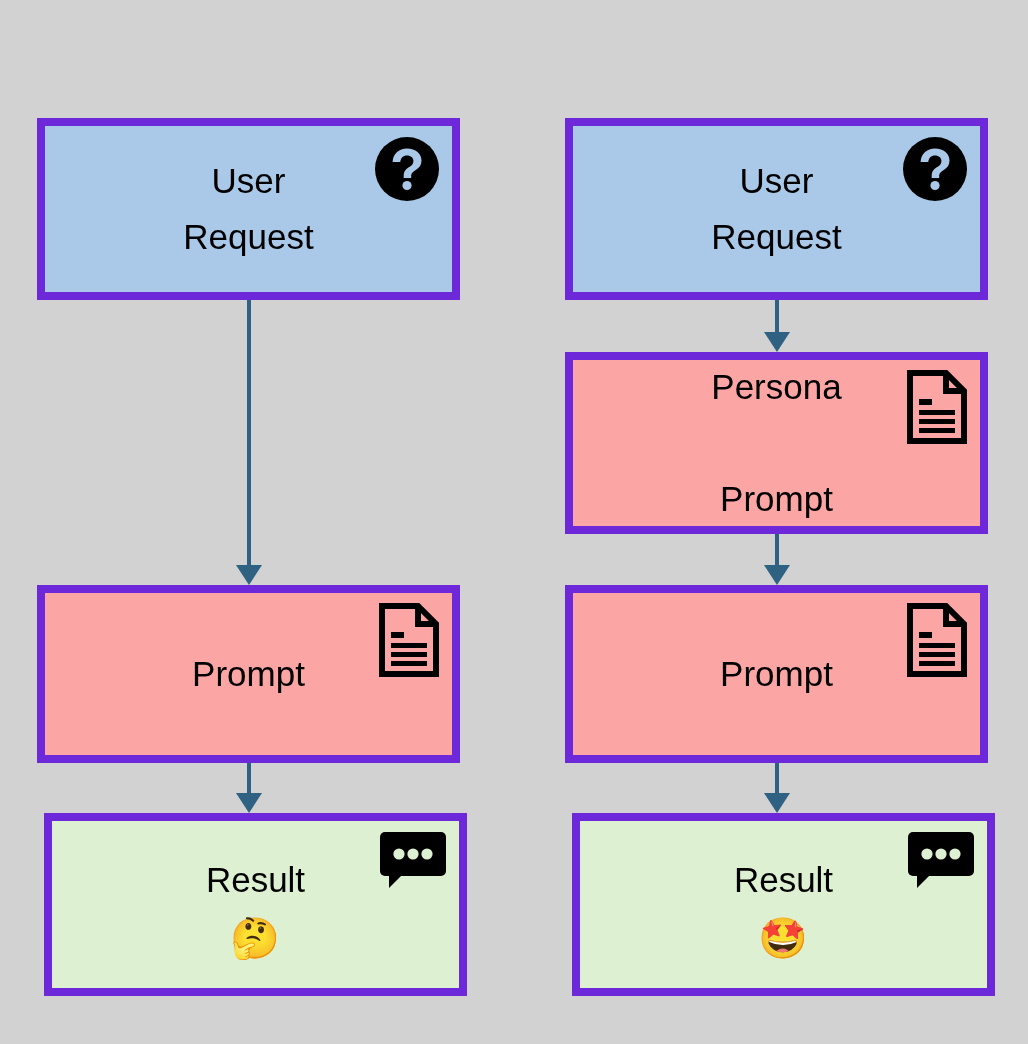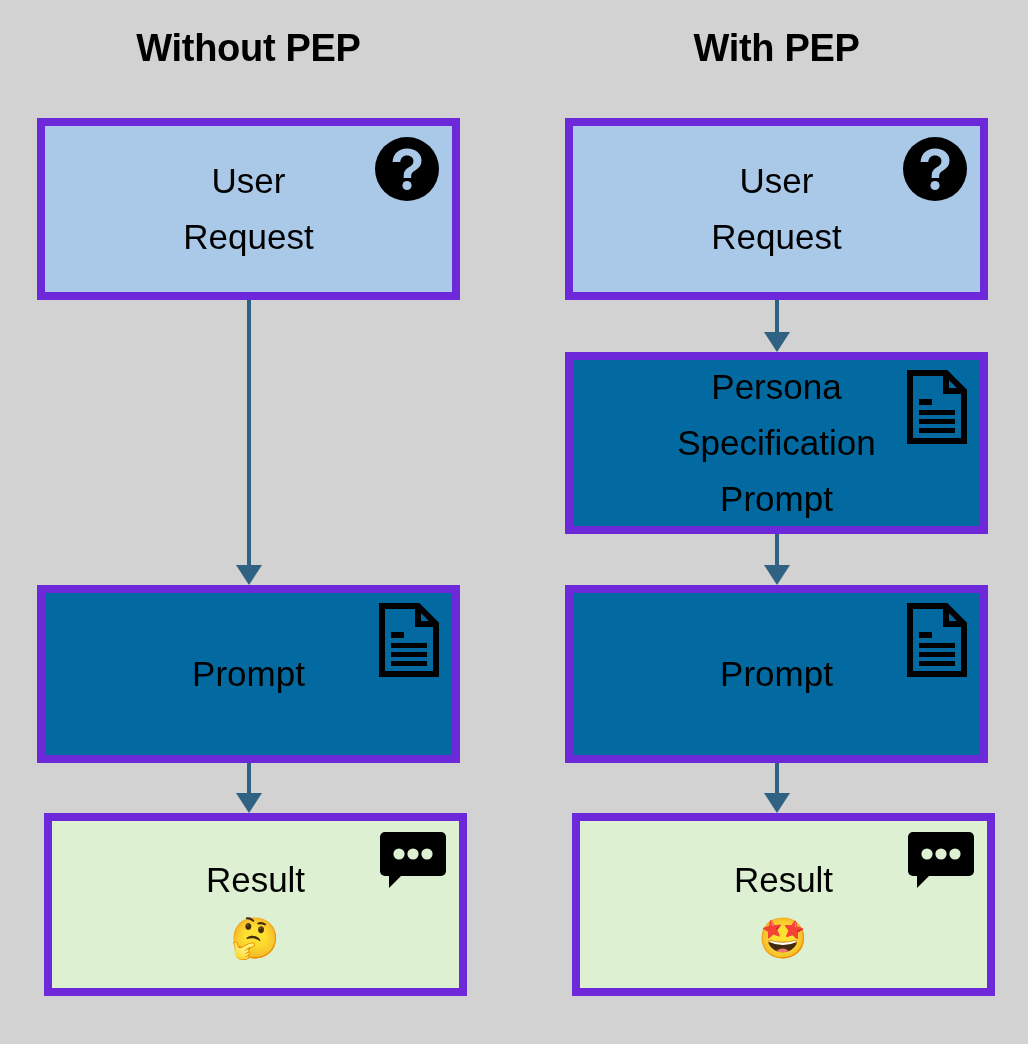--- a/index.html
+++ b/index.html
@@ -47,21 +47,21 @@
     align-items: center;
     justify-content: center;
     text-align: center;
     color: #000000;
     font-size: 35px;
     line-height: 1.60;
     overflow: hidden;
   }
   .node .label { position: relative; z-index: 1; padding: 0 46px; }
   .node.blue  { background: #aac9e9; }
-  .node.pink  { background: #0369a1; }
+  .node.pink  { background: #fca5a5; }
   .node.green { background: #ddf0d1; margin-left: 7px; }
 
   .node .emoji {
     font-size: 40px;
     line-height: 1;
     margin-top: 10px;
     position: relative;
     z-index: 1;
   }
 
@@ -97,23 +97,21 @@
     border-left: 13px solid transparent;
     border-right: 13px solid transparent;
     border-top: 20px solid #2e6182;
   }
 </style>
 </head>
 <body>
 
 <div id="diagram">
 
-  <div class="col-title left">Without PEP</div>
-
-  <div class="col-title right">With PEP</div>
+
 
   <div class="node blue" style="left:37px; top:118px; width:423px; height:182px;">
     <span class="corner-icon">
       <svg width="66" height="66" viewBox="0 0 66 66" aria-hidden="true">
         <circle cx="33" cy="33" r="32" fill="#000000"></circle>
         <path d="M33 12.5c-8.2 0-14.2 5.6-14.4 13.6h7.7c0.2-4.1 2.8-6.7 6.7-6.7 3.8 0 6.4 2.3 6.4 5.5 0 2.8-1.2 4.3-4.6 6.4-3.7 2.3-5.3 4.7-5.1 8.7l0 1.9h7.5l0-1.6c0-2.7 1-4.1 4.6-6.3 3.8-2.3 5.7-5.3 5.7-9.4 0-7.1-5.8-12.1-14.5-12.1z" fill="#aac9e9"></path>
         <circle cx="33" cy="49.5" r="4.6" fill="#aac9e9"></circle>
       </svg>
     </span>
     <span class="label"><span>User</span><br><span>Request</span></span>
@@ -177,21 +175,21 @@
     <span class="corner-icon">
       <svg width="62" height="74" viewBox="0 0 62 74" aria-hidden="true">
         <path d="M4 3 h36 l18 18 v50 H4 Z" fill="none" stroke="#000000" stroke-width="6" stroke-linejoin="miter"></path>
         <path d="M40 3 v18 h18" fill="none" stroke="#000000" stroke-width="6" stroke-linejoin="miter"></path>
         <rect x="13" y="29" width="13" height="6" fill="#000000"></rect>
         <rect x="13" y="40" width="36" height="5" fill="#000000"></rect>
         <rect x="13" y="49" width="36" height="5" fill="#000000"></rect>
         <rect x="13" y="58" width="36" height="5" fill="#000000"></rect>
       </svg>
     </span>
-    <span class="label"><span>Persona</span><br><span>Specification</span><br><span>Prompt</span></span>
+    <span class="label"><span>Persona</span><br><br><span>Prompt</span></span>
   </div>
 
   <div class="arrow" style="left:764px; top:534px; width:26px; height:51px;">
     <div class="shaft" style="height:33px;"></div>
     <div class="head"></div>
   </div>
 
   <div class="node pink" style="left:565px; top:585px; width:423px; height:178px;">
     <span class="corner-icon">
       <svg width="62" height="74" viewBox="0 0 62 74" aria-hidden="true">

